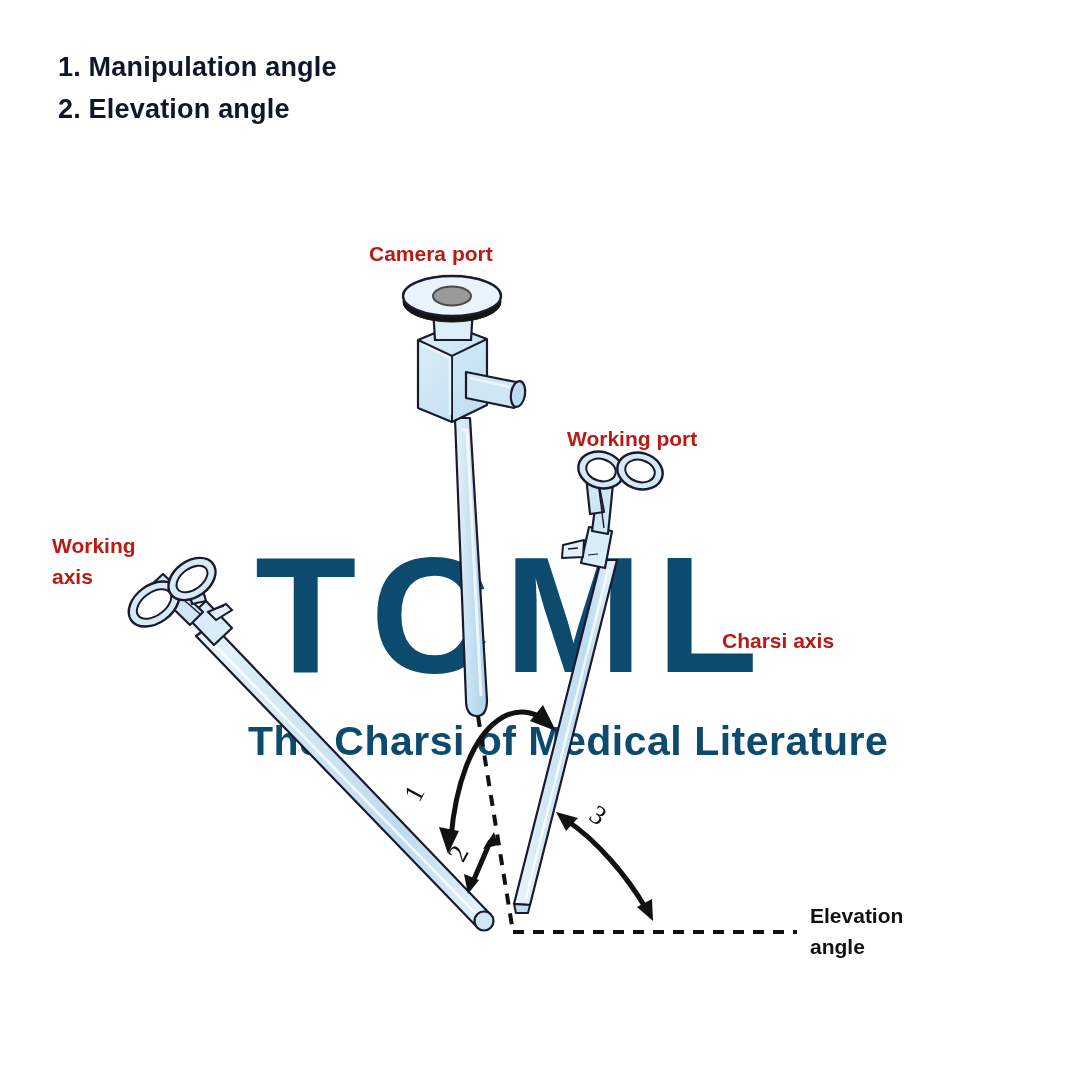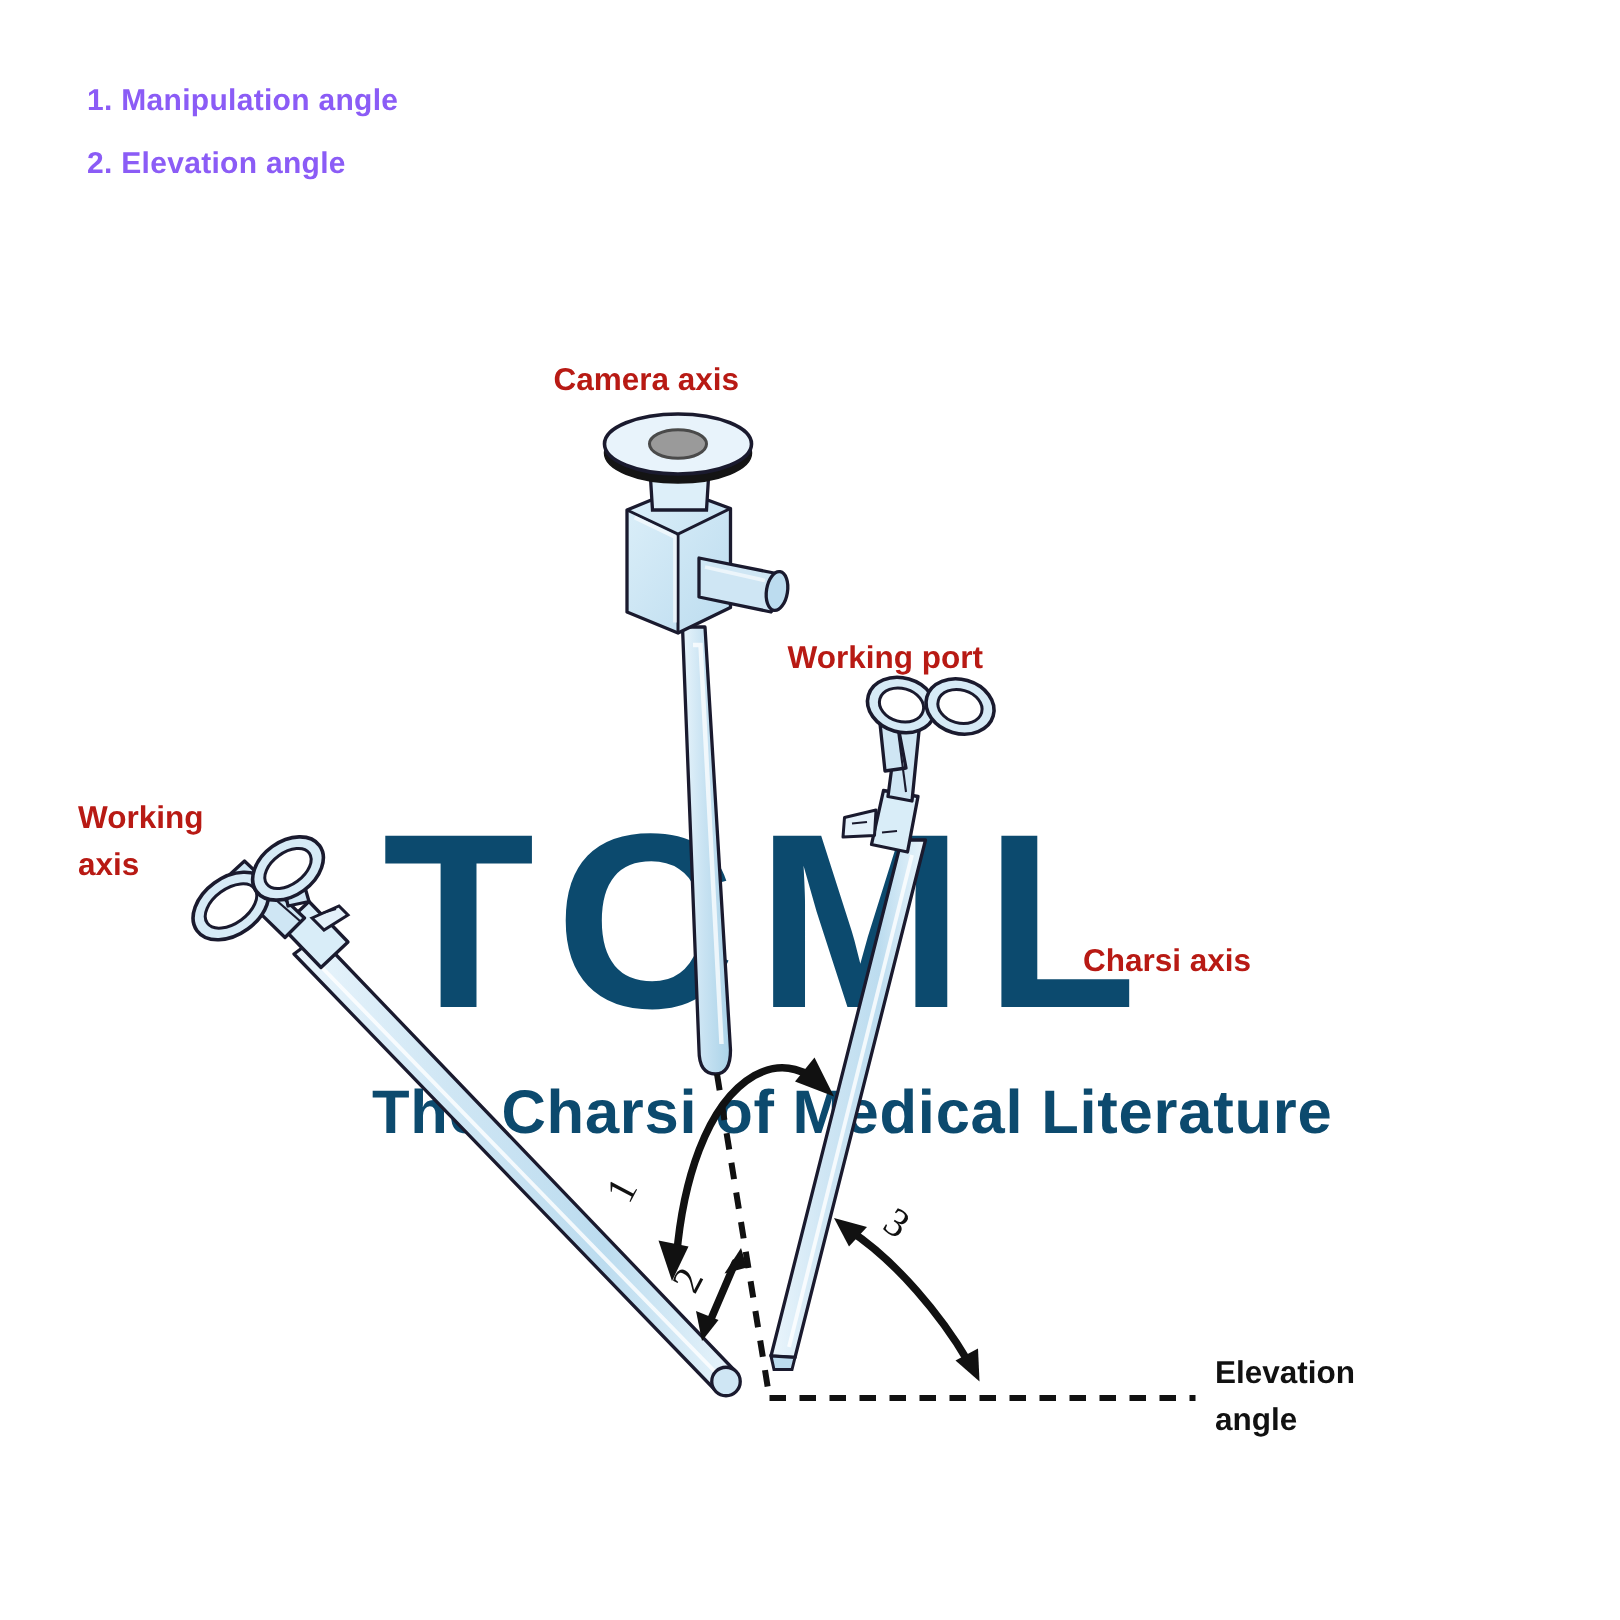--- a/index.html
+++ b/index.html
@@ -24,39 +24,39 @@
   svg.figure {
     position: absolute;
     left: 0; top: 0;
     width: 1080px;
     height: 1080px;
   }
   .legend {
     position: absolute;
     left: 58px;
     top: 46px;
-    color: #8b5cf6;
-    font-size: 20px;
+    color: #0f172a;
+    font-size: 27px;
     font-weight: bold;
     line-height: 42px;
     letter-spacing: 0.2px;
     white-space: nowrap;
   }
   .legend .lg-line { display: block; }
   .lbl {
     position: absolute;
     font-weight: bold;
     white-space: nowrap;
     line-height: 31px;
   }
   .lbl-red { color: #b81a14; font-size: 21px; }
   .lbl-black { color: #111111; font-size: 21px; }
   #lbl-camera-port { left: 369px; top: 238px; }
   #lbl-working-left { left: 52px; top: 530px; }
-  #lbl-working-right { left: 525px; top: 423px; }
+  #lbl-working-right { left: 567px; top: 423px; }
   #lbl-optical-axis { left: 722px; top: 625px; }
   #lbl-horizontal-plane { left: 810px; top: 900px; }
   .wm {
     position: absolute;
     color: #0c4a6e;
     font-weight: bold;
     user-select: none;
     white-space: nowrap;
   }
   #wm-main {
@@ -213,21 +213,21 @@
       <path d="M 556 812 L 578 818 L 566 831 Z" fill="#111111"></path>
       <path d="M 653 921 L 637 907 L 652 899 Z" fill="#111111"></path>
     </g>
   </svg>
 
   <div class="legend">
     <span class="lg-line">1. Manipulation angle</span>
     <span class="lg-line">2. Elevation angle</span>
   </div>
 
-  <div class="lbl lbl-red" id="lbl-camera-port">Camera axis</div>
+  <div class="lbl lbl-red" id="lbl-camera-port">Camera port</div>
 
   <div class="lbl lbl-red" id="lbl-working-left">
     <span style="display:block">Working</span>
     <span style="display:block">axis</span>
   </div>
 
   <div class="lbl lbl-red" id="lbl-working-right">Working port</div>
 
   <div class="lbl lbl-red" id="lbl-optical-axis">Charsi axis</div>
 

